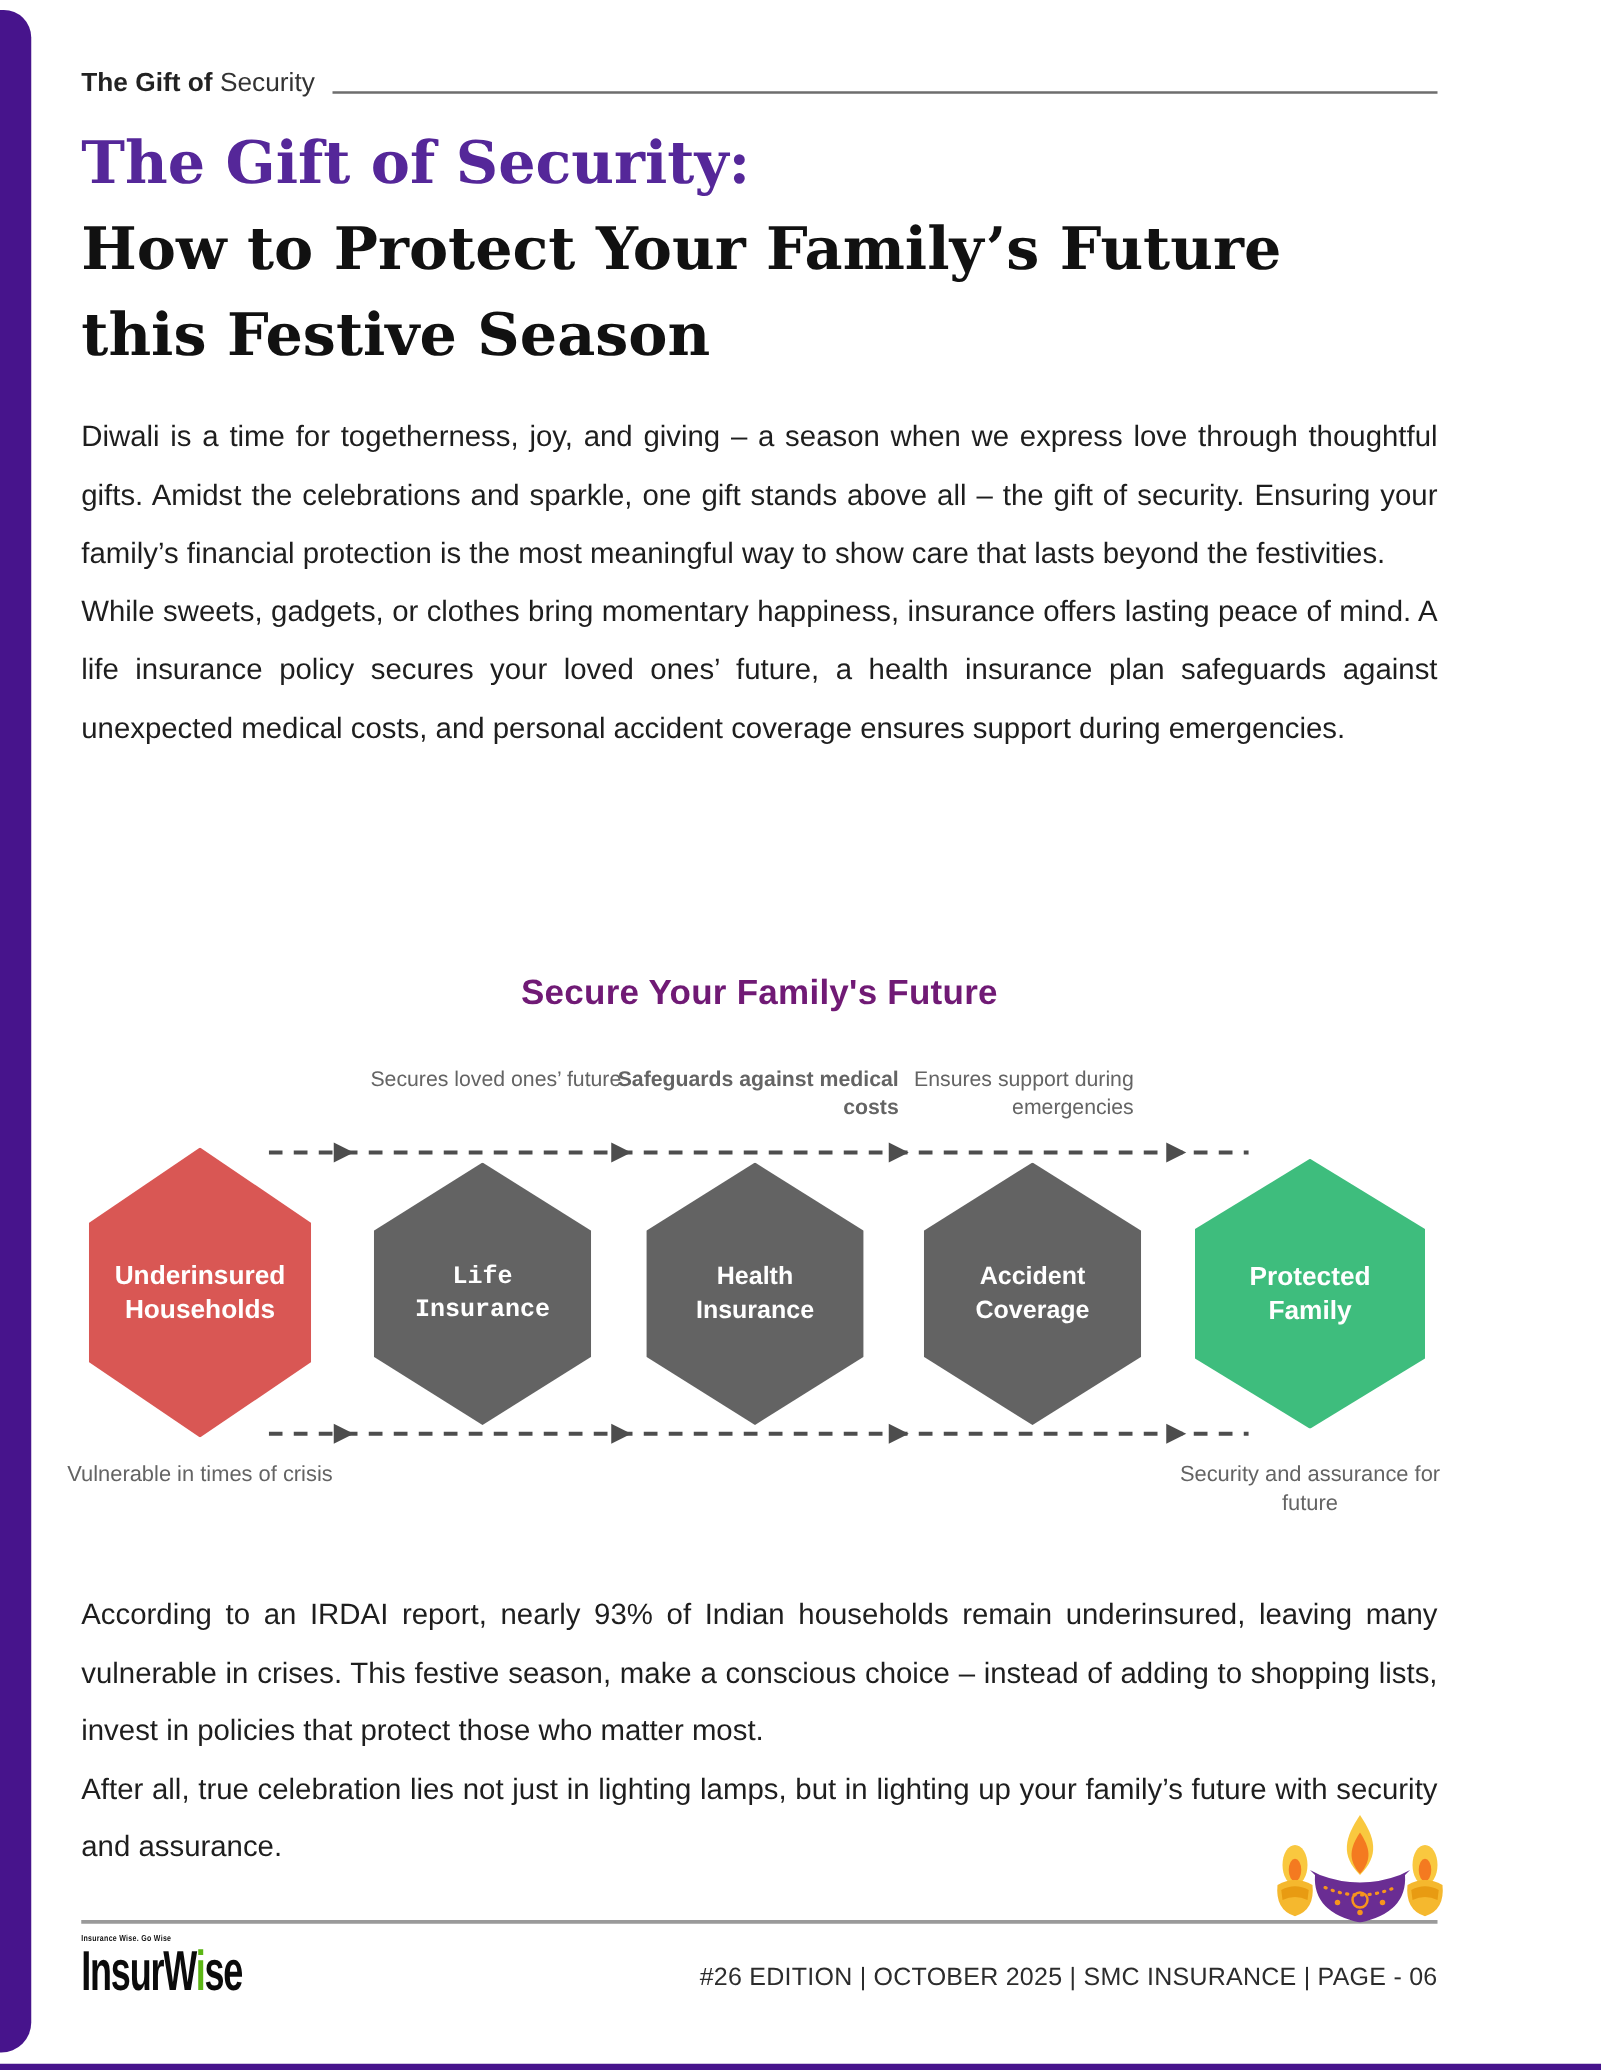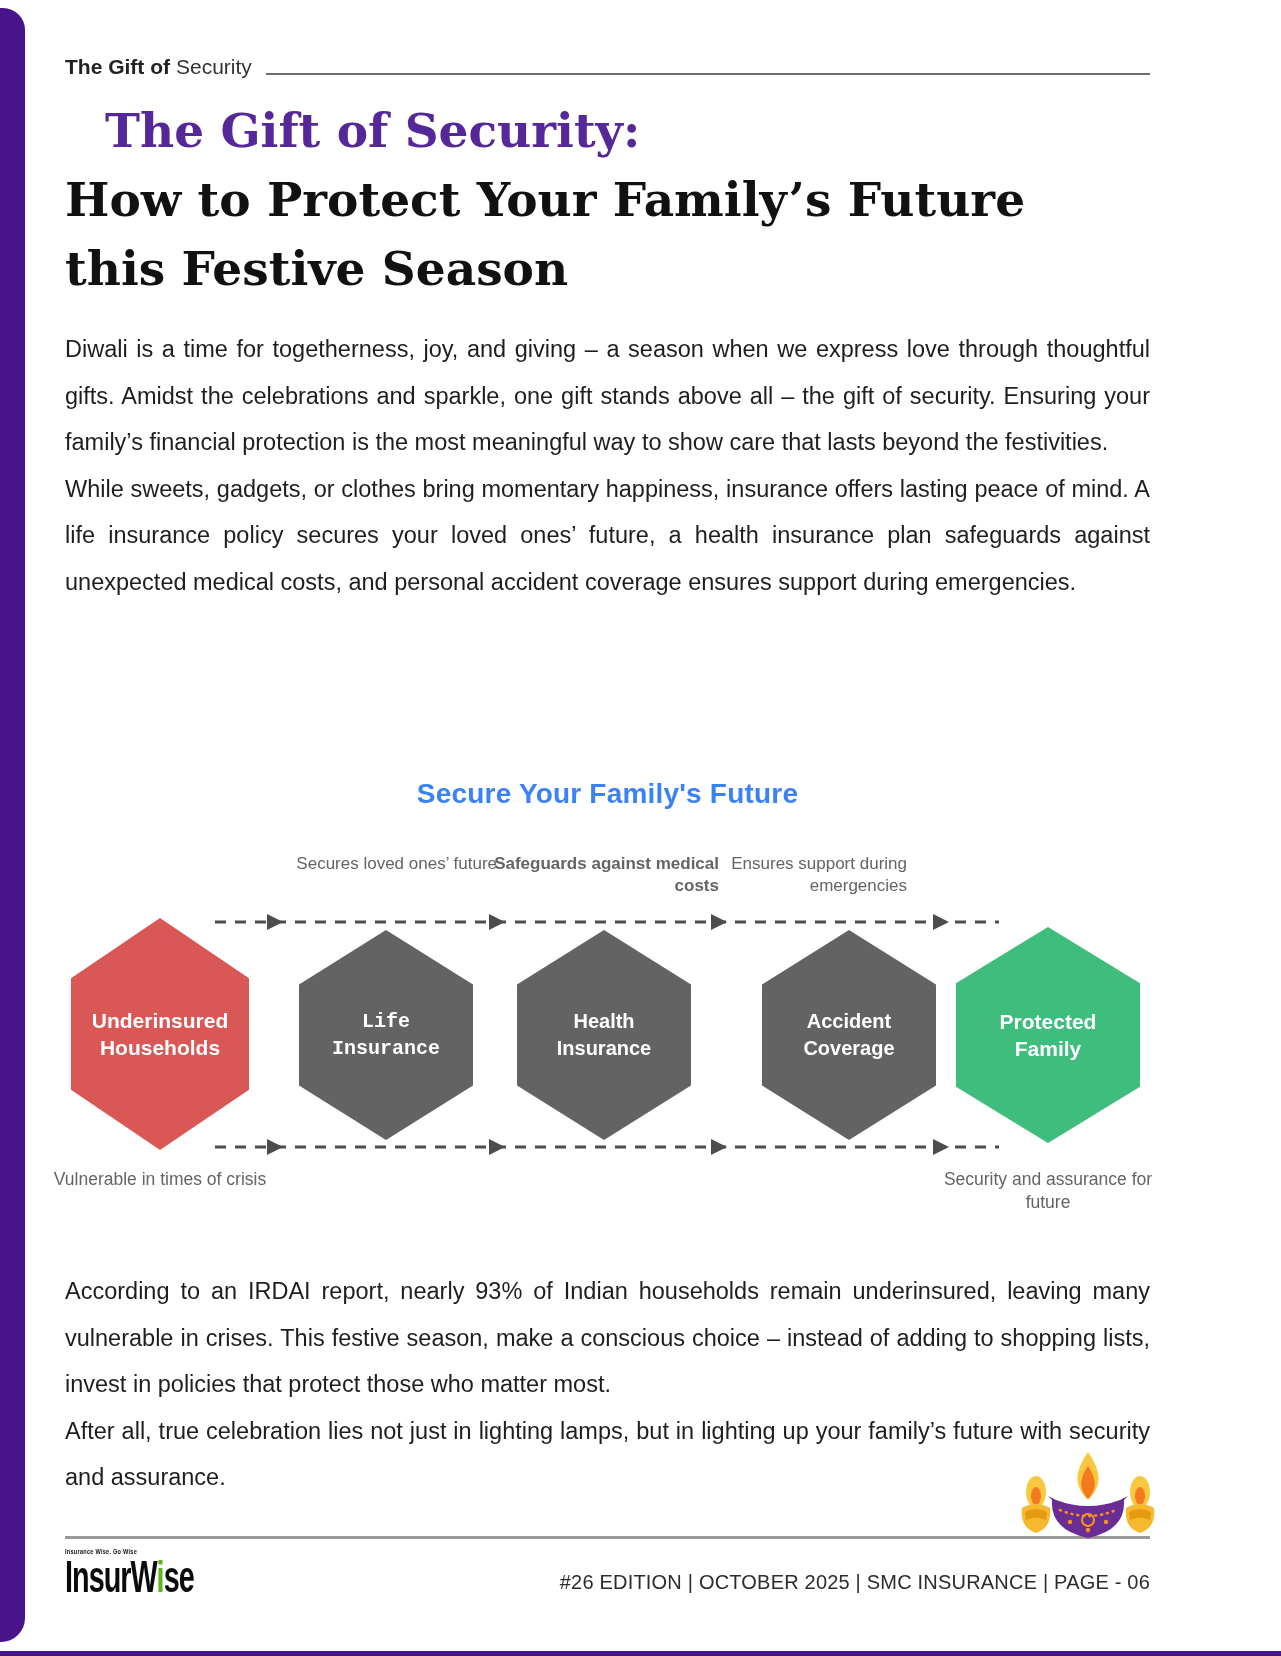--- a/index.html
+++ b/index.html
@@ -28,35 +28,35 @@
   .eyebrow .b{font-weight:bold;}
   .eyebrow .l{font-weight:normal;color:#333;margin-left:6px;}
   .eyebrow-rule{flex:1;margin-left:14px;margin-bottom:4px;border-top:2px solid #6e6e6e;}
   
   .title{
     position:absolute;left:65px;top:96px;width:1100px;
     font-family:"DejaVu Serif","Liberation Serif",serif;
     font-weight:bold;font-size:47px;line-height:69px;
     color:#111;
   }
-  .title .purple{color:#552799;margin-left:40px;}
+  .title .purple{color:#552799;}
   
   .body-block{
     position:absolute;left:65px;width:1085px;
     font-size:23.5px;line-height:46.5px;color:#1e1e1e;
     text-align:justify;
   }
   .body-block p{margin:0;}
   #intro-block{top:326px;}
   #closing-block{top:1268px;}
   
   .diagram{position:absolute;left:65px;top:770px;width:1085px;height:460px;}
   .diagram-title{
     position:absolute;left:0;top:8px;width:1085px;text-align:center;
-    font-size:28px;font-weight:bold;color:#3b82f6;letter-spacing:.2px;
+    font-size:28px;font-weight:bold;color:#701a75;letter-spacing:.2px;
   }
   .flow-label{
     position:absolute;top:83px;width:230px;text-align:right;
     font-size:17px;line-height:22px;color:#646464;
   }
   .flow-label.l0{left:202px;}
   .flow-label.l1{left:424px;font-weight:bold;}
   .flow-label.l2{left:612px;}
   .arrow-svg{position:absolute;left:150px;width:784px;height:18px;}
   .arrow-top{top:143px;}
@@ -65,21 +65,21 @@
     position:absolute;
     clip-path:polygon(50% 0%, 100% 26%, 100% 74%, 50% 100%, 0% 74%, 0% 26%);
     display:flex;align-items:center;justify-content:center;text-align:center;
     color:#ffffff;font-weight:bold;font-size:20px;line-height:27px;
     padding:0 16px;box-sizing:border-box;
   }
   .hex-red{background:#D95754;left:6px;top:148px;width:178px;height:232px;font-size:21px;justify-content:flex-end;}
   .hex-gray{background:#636363;width:174px;height:210px;top:160px;}
   .hex-g1{left:234px;font-family:Liberation Mono, monospace;}
   .hex-g2{left:452px;}
-  .hex-g3{left:697px;}
+  .hex-g3{left:674px;}
   .hex-green{background:#3EBD7D;left:891px;top:157px;width:184px;height:216px;font-size:21px;}
   .end-label{
     position:absolute;top:398px;text-align:center;
     font-size:17.5px;line-height:23px;color:#646464;
   }
   .end-label.left{left:-20px;width:230px;}
   .end-label.right{left:858px;width:250px;}
   
   .footer-rule{
     position:absolute;left:65px;top:1536px;width:1085px;border-top:3px solid #9a9a9a;

